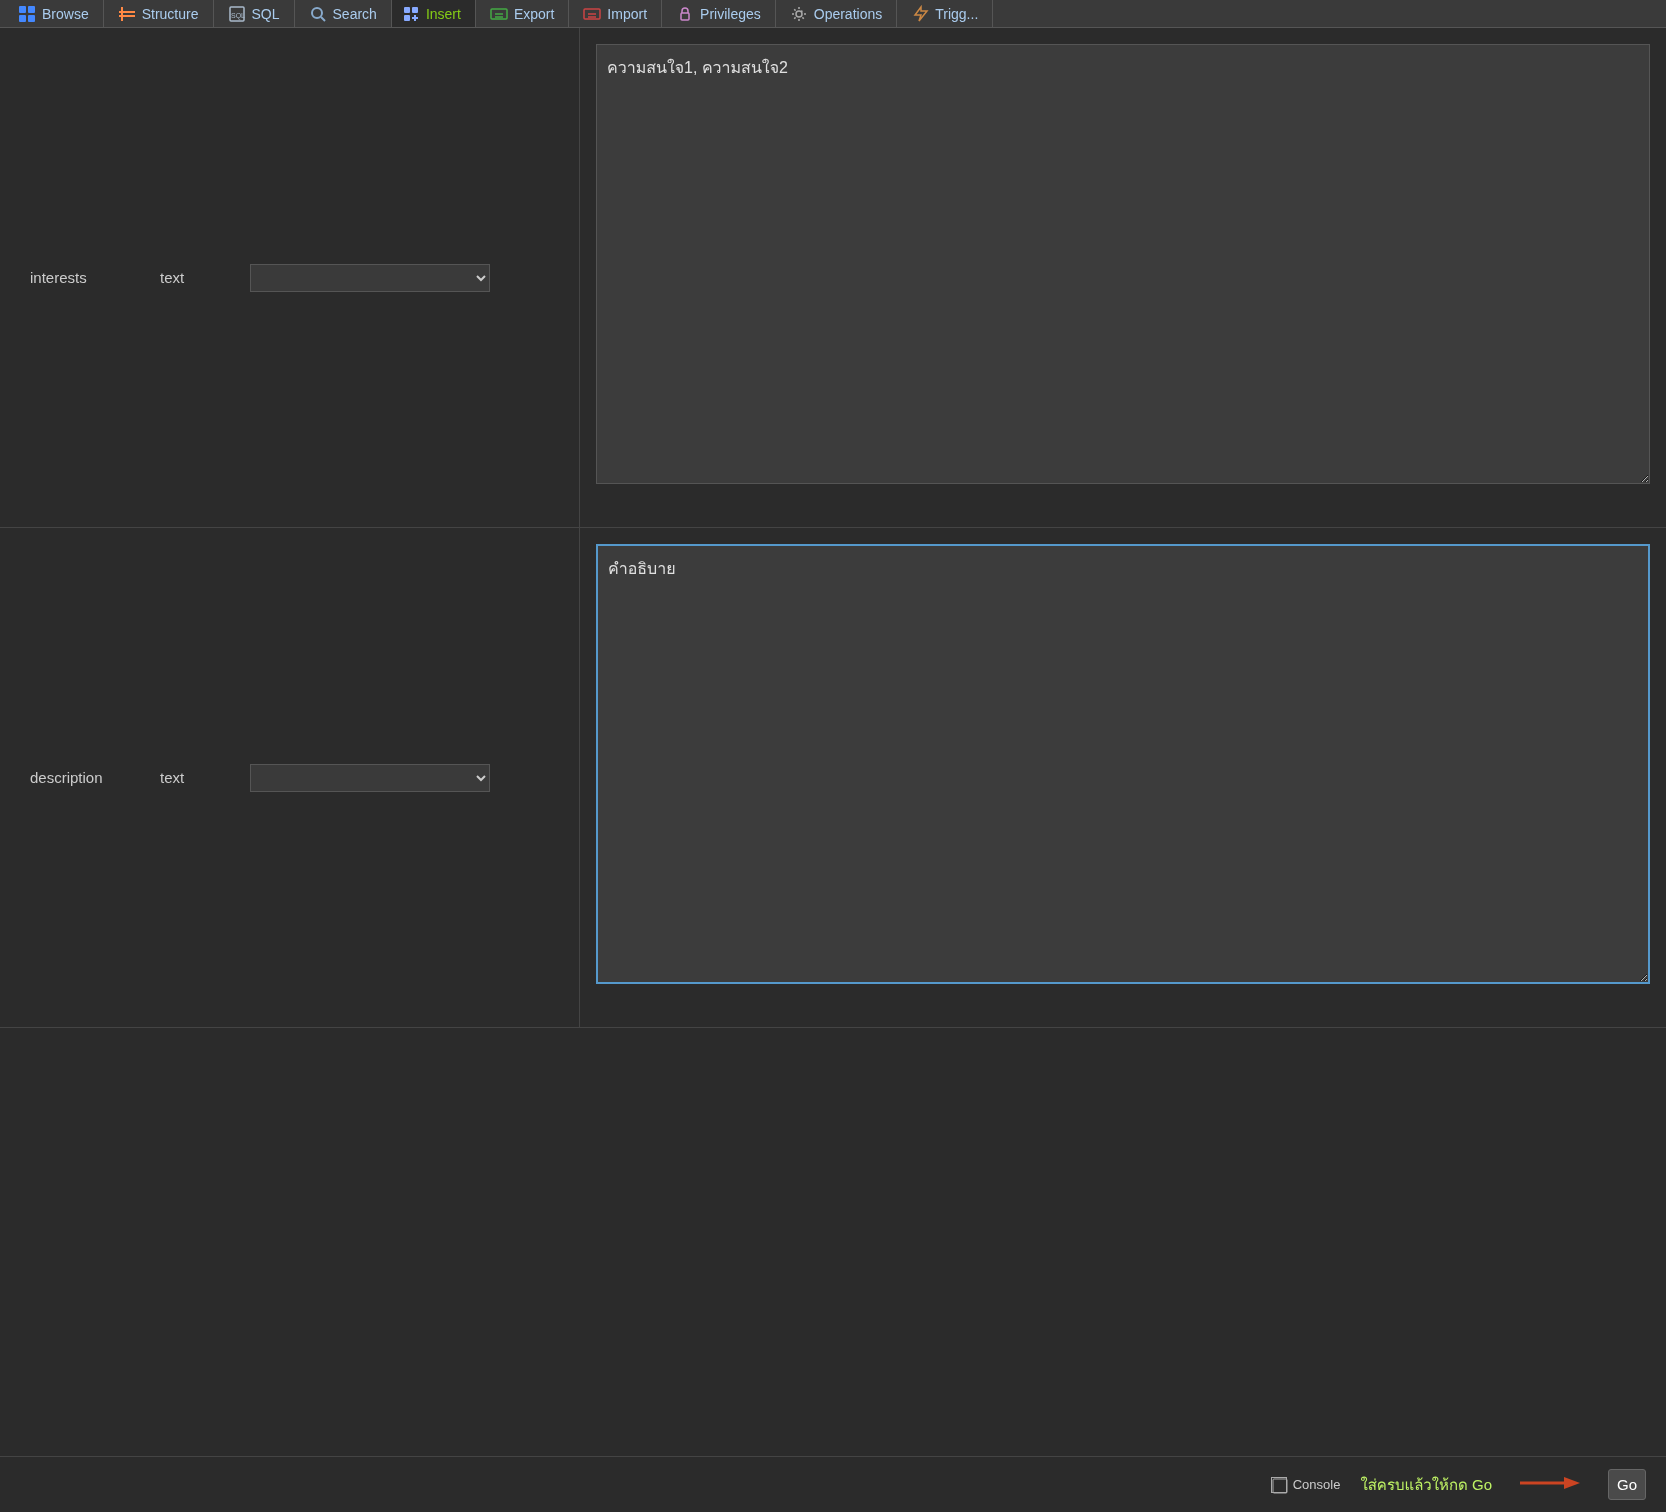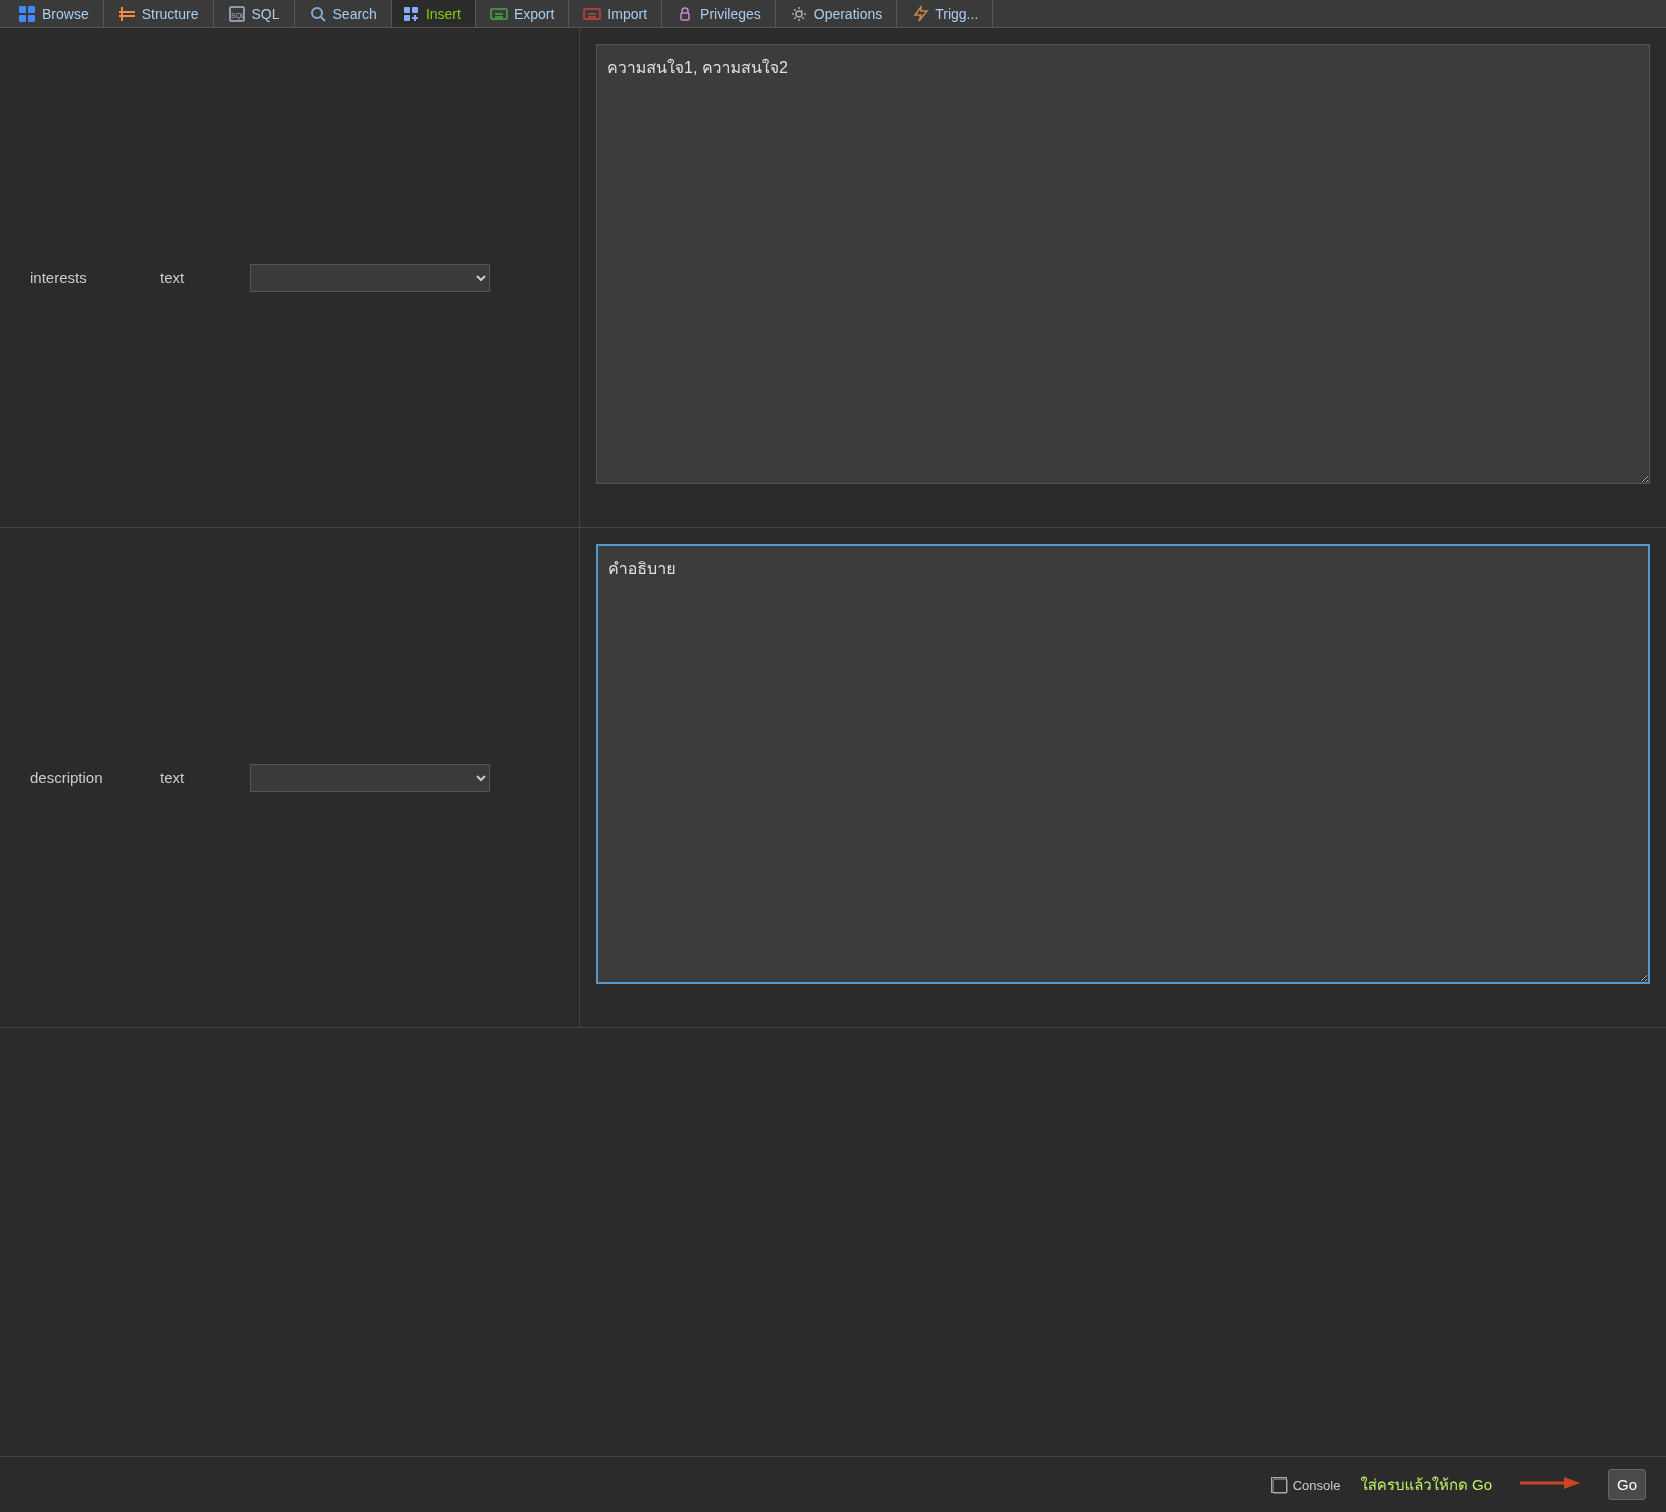--- a/index.html
+++ b/index.html
@@ -160,21 +160,21 @@
       color: #ffffff;
       border: 1px solid #666;
       padding: 6px 8px;
       font-size: 15px;
       cursor: pointer;
       border-radius: 3px;
     }
 
     .console-bar {
       display: flex;
-      align-items: flex-end;
+      align-items: center;
       gap: 6px;
       color: #cccccc;
       font-size: 13px;
     }
 
     .console-icon {
       width: 16px;
       height: 16px;
       border: 1px solid #aaa;
       display: inline-block;

